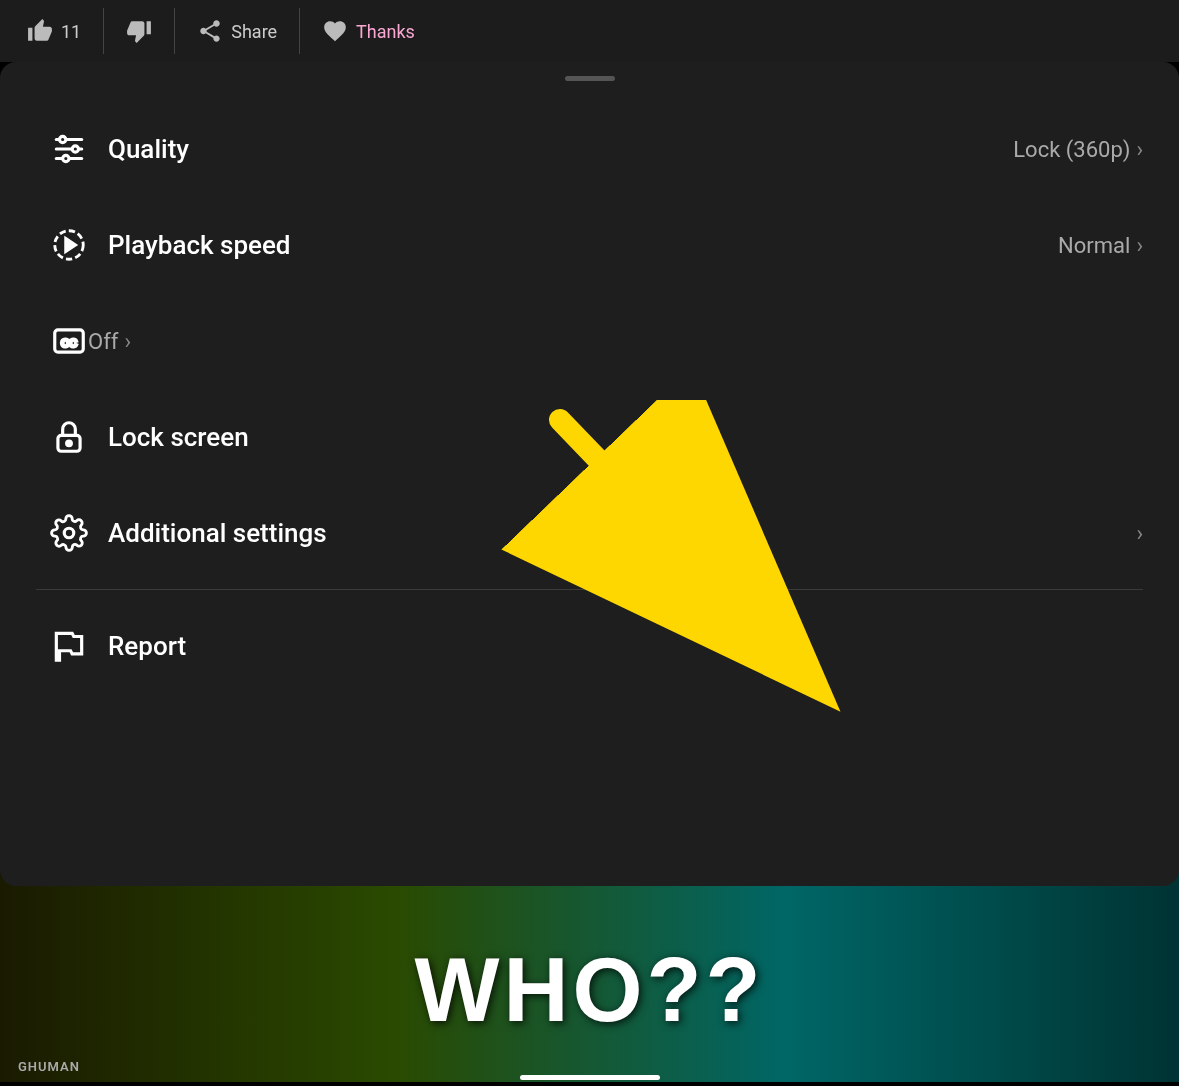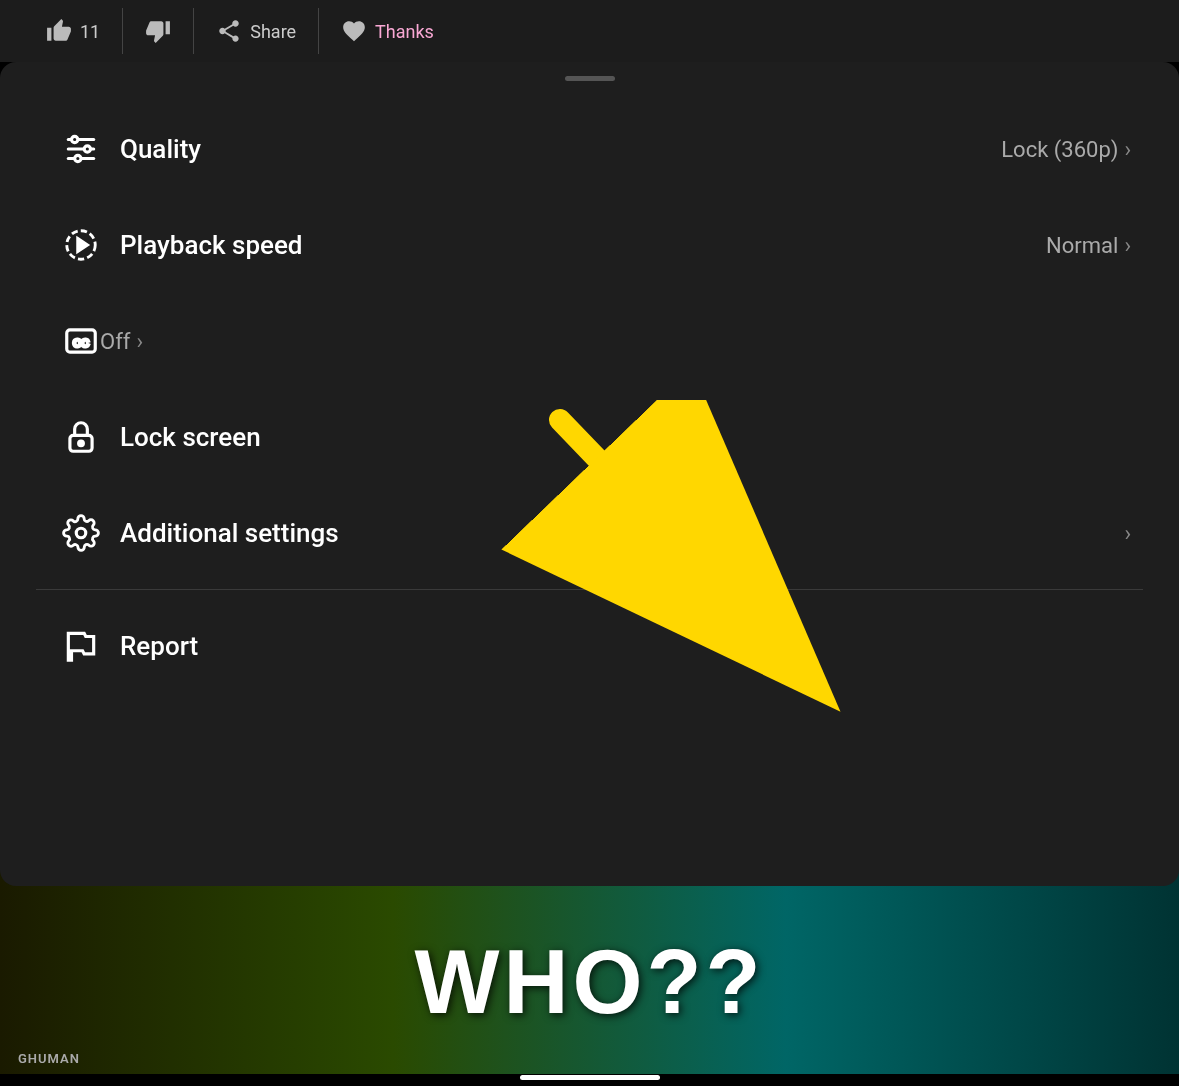--- a/index.html
+++ b/index.html
@@ -9,21 +9,21 @@
       height: 1086px;
       background: #000;
       font-family: -apple-system, BlinkMacSystemFont, 'Roboto', sans-serif;
       overflow: hidden;
       position: relative;
     }
 
     
     .video-bg {
       position: absolute;
-      bottom: 12px;
+      bottom: 4px;
       left: 0;
       width: 100%;
       height: 220px;
       background: linear-gradient(to right, #1a1a00, #2a4a00, #006666, #003333);
       z-index: 0;
     }
 
     .video-bg-text {
       position: absolute;
       bottom: 40px;
@@ -63,21 +63,21 @@
     
     .top-bar {
       position: absolute;
       top: 0;
       left: 0;
       width: 100%;
       height: 62px;
       background: rgba(30, 30, 30, 0.95);
       display: flex;
       align-items: center;
-      padding: 0 24px;
+      padding: 0 5px;
       gap: 0;
       z-index: 5;
     }
 
     .top-bar-action {
       display: flex;
       align-items: center;
       gap: 8px;
       padding: 10px 22px;
       color: #ccc;
@@ -120,21 +120,21 @@
       height: 5px;
       background: #555;
       border-radius: 3px;
       margin: 0 auto 20px auto;
     }
 
     
     .menu-item {
       display: flex;
       align-items: center;
-      padding: 22px 48px;
+      padding: 22px 36px;
       cursor: pointer;
       position: relative;
     }
 
     .menu-icon {
       width: 52px;
       height: 52px;
       display: flex;
       align-items: center;
       justify-content: flex-end;

